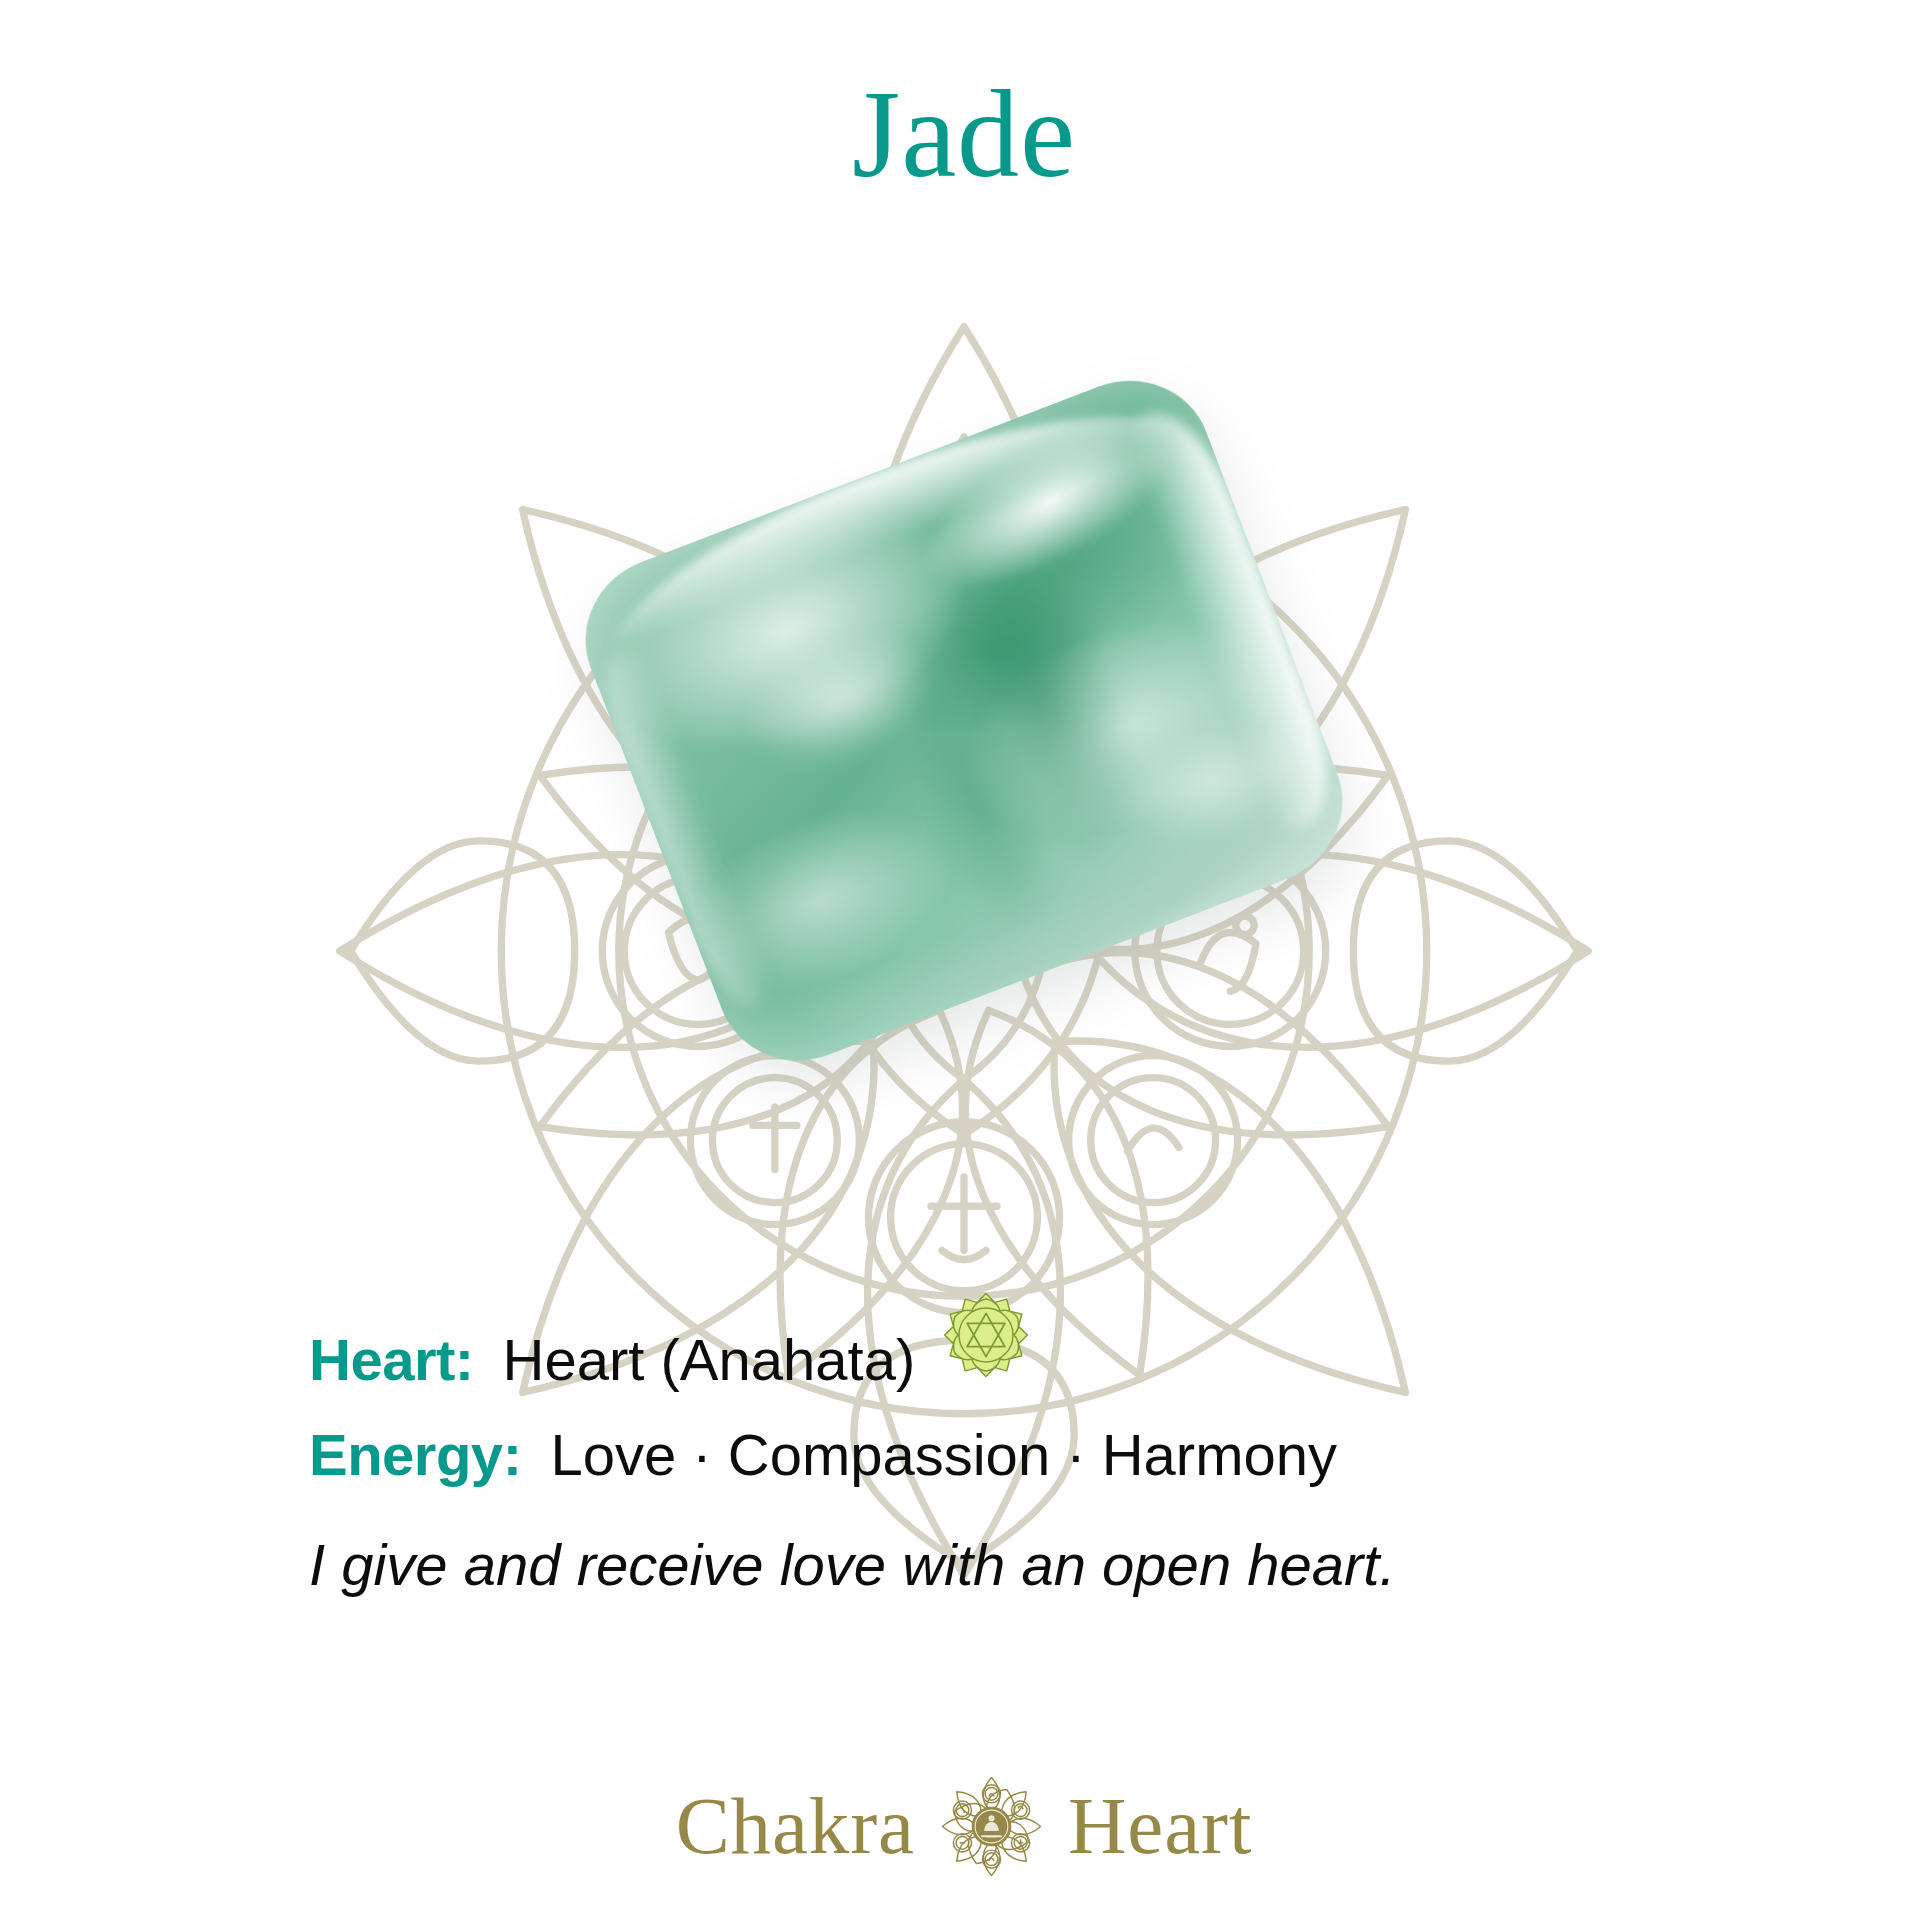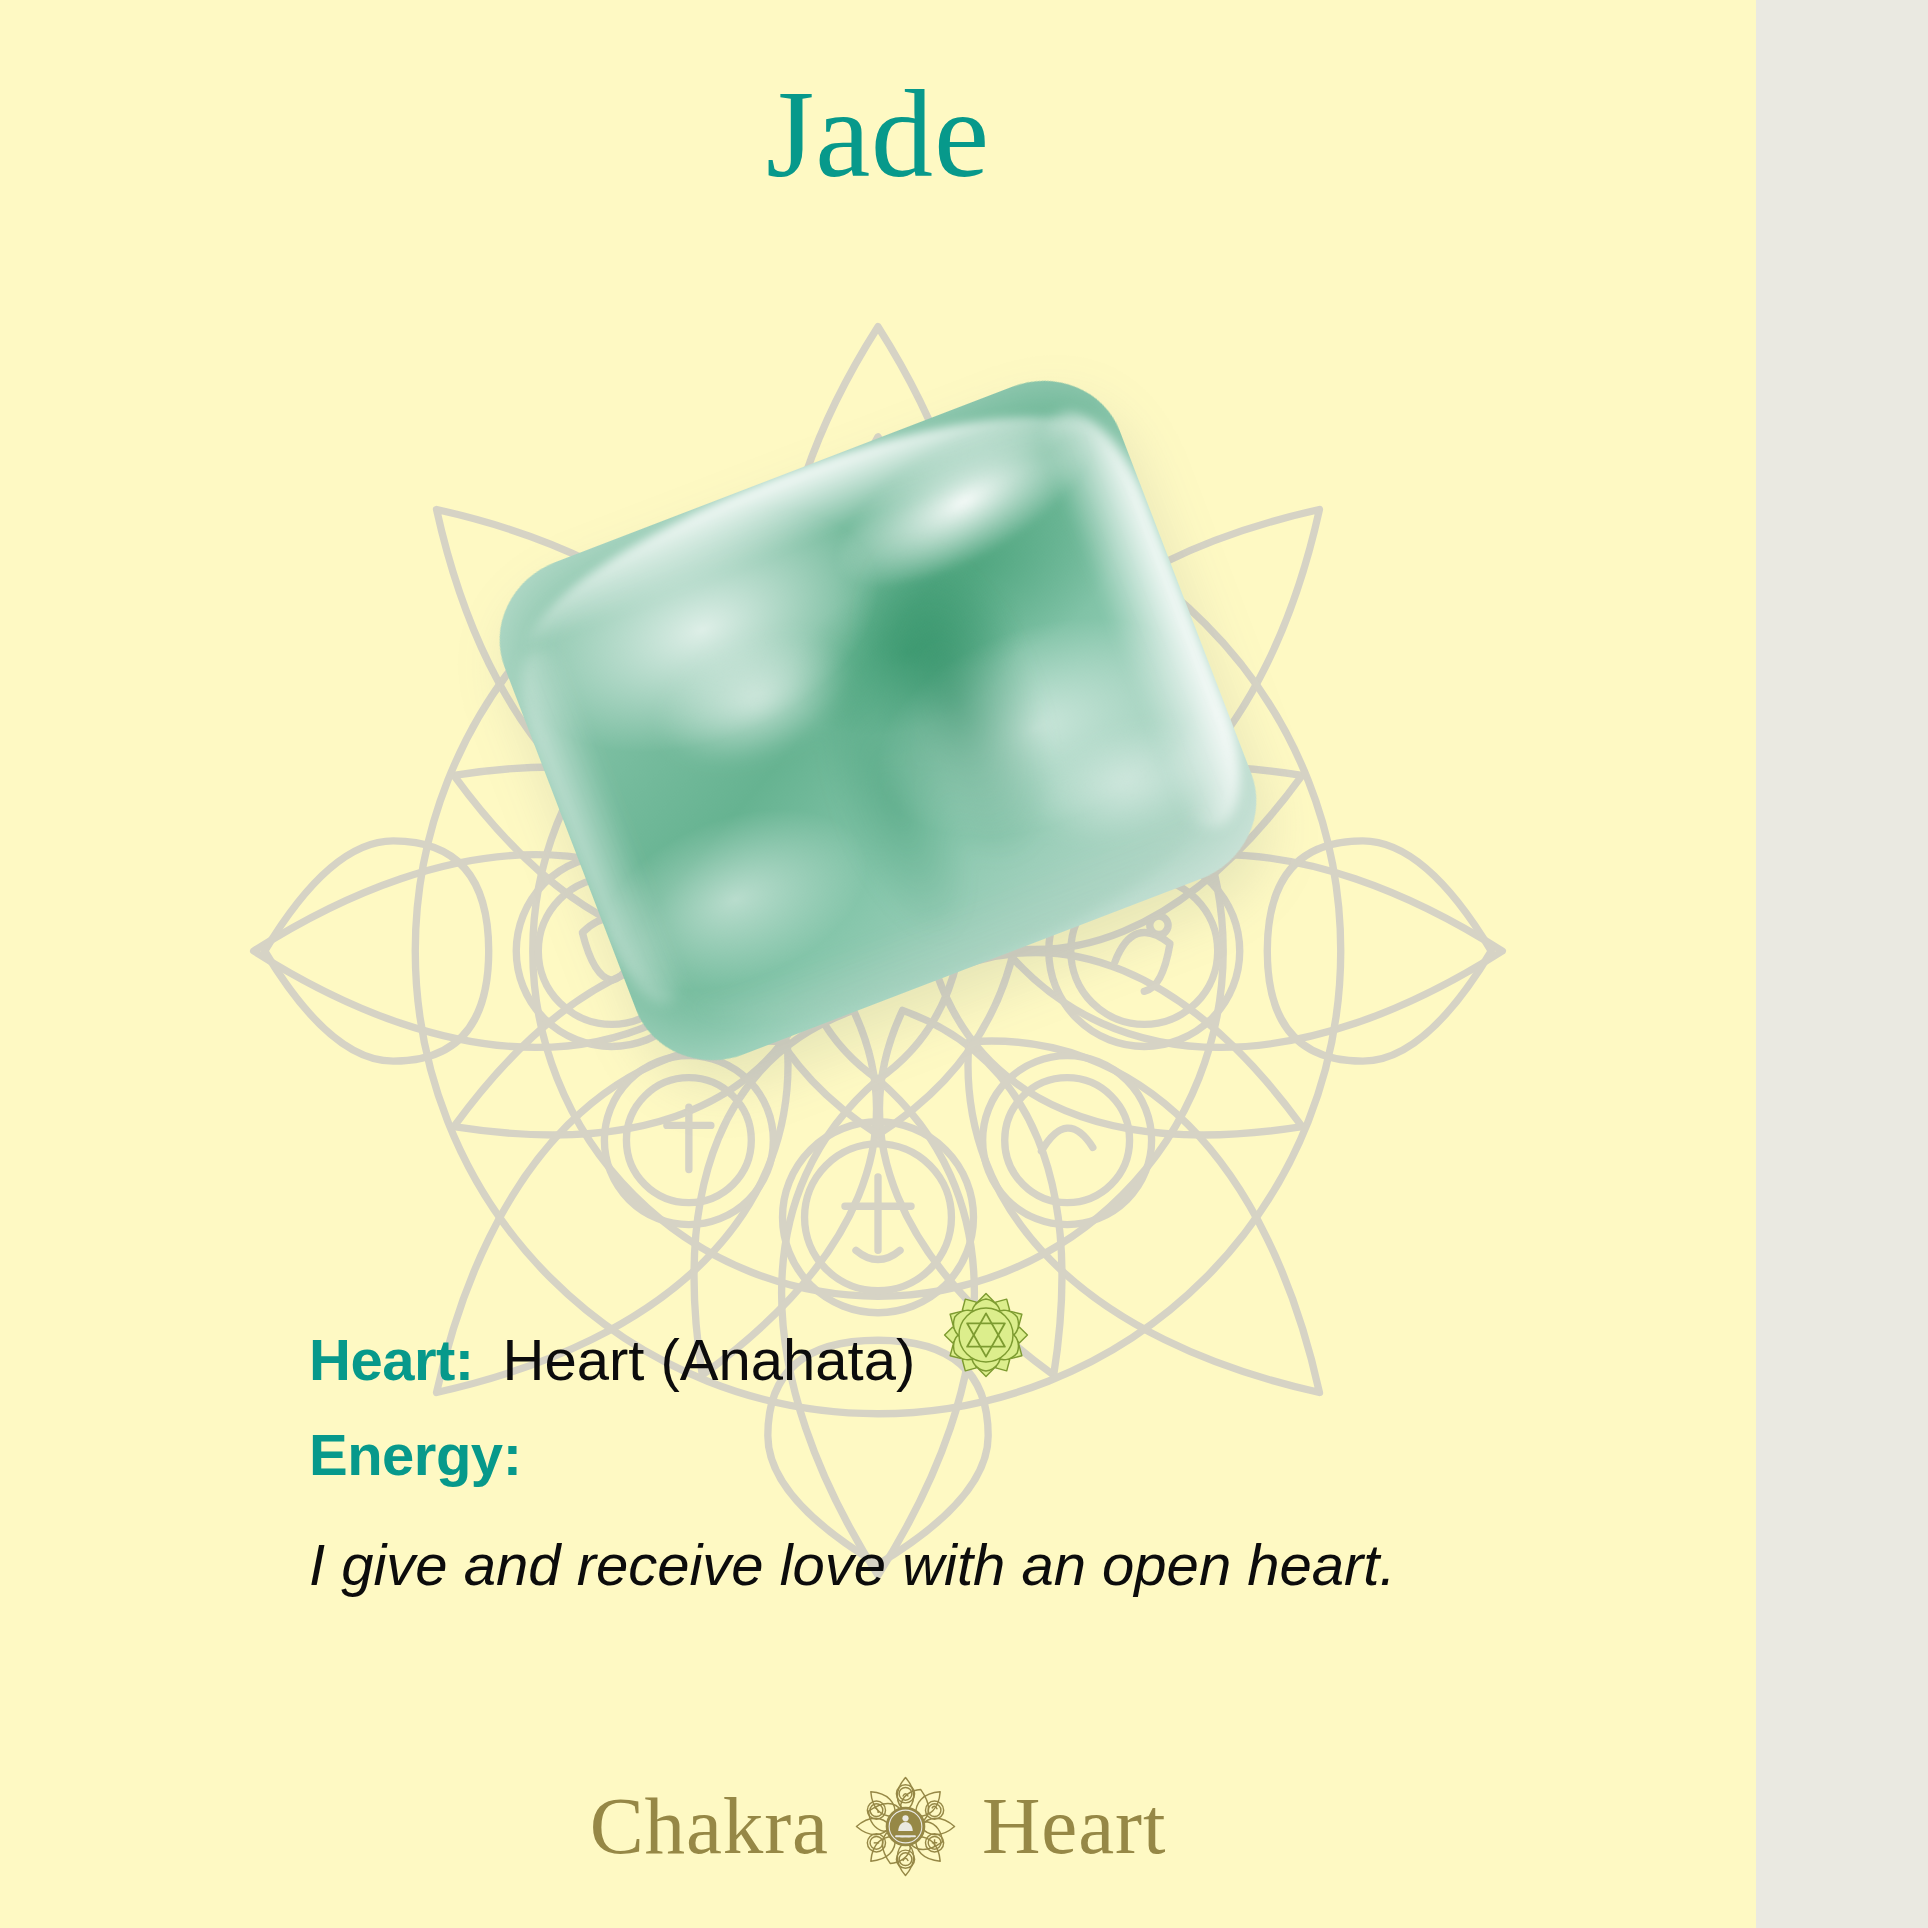--- a/index.html
+++ b/index.html
@@ -6,23 +6,23 @@
   html, body {
     margin: 0;
     padding: 0;
     background: #EAE9E1;
   }
   body {
     font-family: "Liberation Sans", sans-serif;
   }
   .canvas {
     position: relative;
-    width: 1756px;
+    width: 1928px;
     height: 1928px;
-    background: #fef9c3;
+    background: #ffffff;
     overflow: hidden;
   }
 
   
   .bg-mandala {
     position: absolute;
     left: 50%;
     top: 951px;
     transform: translate(-50%, -50%);
     width: 1469px;
@@ -410,20 +410,21 @@
           </g>
           <circle cx="50" cy="50" r="30"></circle>
           <path d="M50 26 L71 63 L29 63 Z" fill="none" stroke-width="2"></path>
           <path d="M50 74 L29 37 L71 37 Z" fill="none" stroke-width="2"></path>
         </g>
       </svg>
     </div>
 
     <div class="row energy-row">
       <span class="label">Energy:</span>
+      <span class="value">Love · Compassion · Harmony</span>
     </div>
 
     <div>
       <div class="affirm-text">I give and receive love with an open heart.</div>
     </div>
 
   </div>
 
   <div class="brand">
     <span class="brand-word">Chakra</span>

